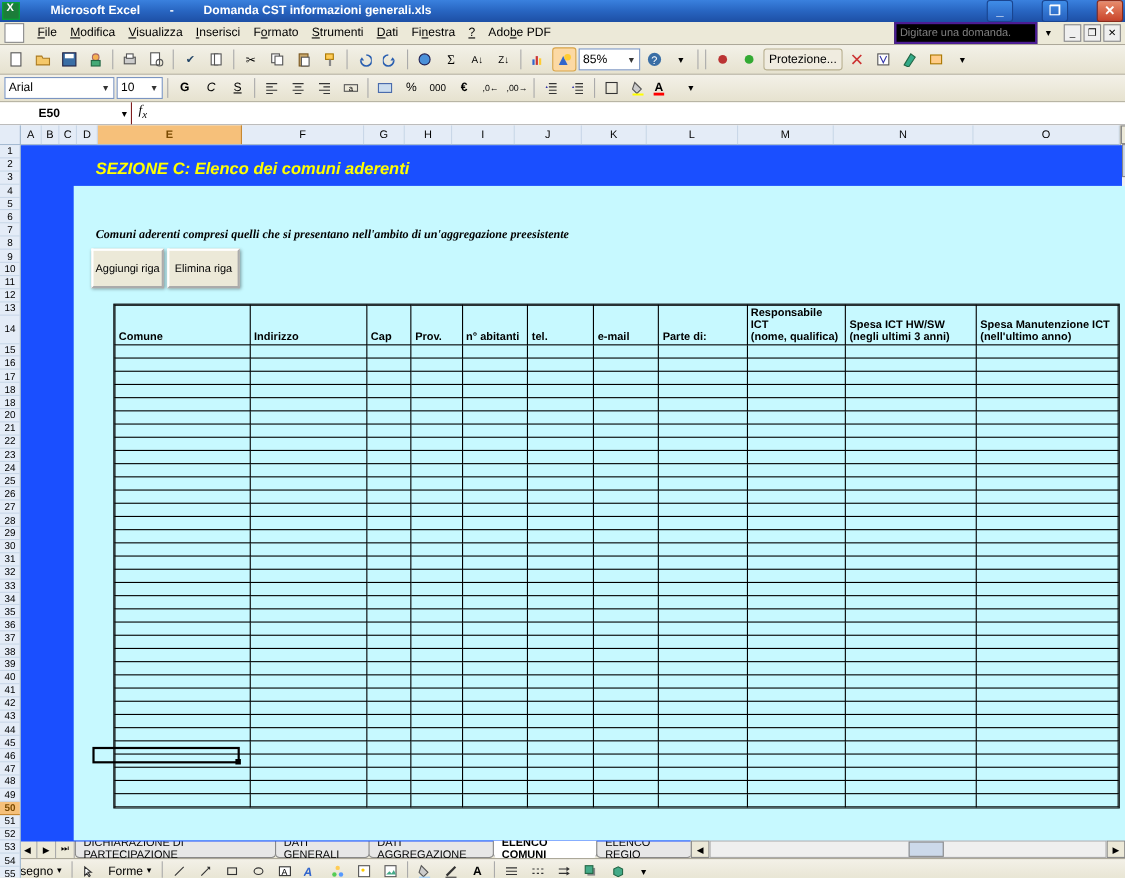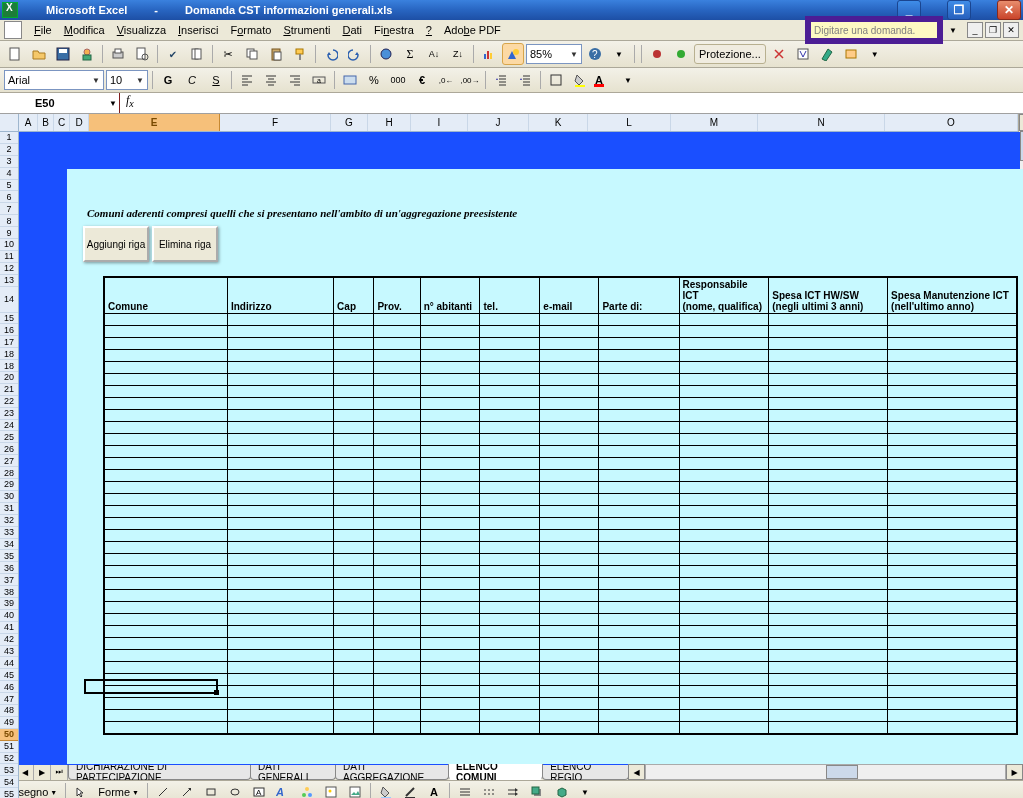--- a/index.html
+++ b/index.html
@@ -39,21 +39,21 @@
     background: #ece9d8;
     padding: 0 4px; border-bottom: 1px solid #aca899;
   }
   .menubar .icon-worksheet {
     width: 16px; height: 16px; margin-right: 6px; background:#fff; border:1px solid #888;
     position:relative;
   }
   .menubar .item { margin: 0 6px; cursor:default; }
   .menubar .item u { text-decoration: underline; }
   .menubar .questionbox {
-    border: 6px solid #4c1d95; background:#fef9c3; height:16px; width: 120px;
+    border: 2px solid #4c1d95; background:#000000; height:16px; width: 120px;
     font-size:10px; color:#808080; padding: 0 3px; display:flex; align-items:center;
   }
   .menubar .mdi-btns { display:flex; gap:2px; margin-left:4px; }
   .menubar .mdi-btns span { width:14px; height:14px; border:1px solid #888; background:#efefef; font-size:9px; display:flex;align-items:center;justify-content:center; }
   .toolbar {
     height: 26px; background: linear-gradient(#f3f1e8, #e6e2cf);
     display:flex; align-items:center; padding: 0 4px; gap:2px;
     border-bottom:1px solid #aca899;
   }
   .tb-btn {
@@ -528,20 +528,21 @@
           <div class="rh sel">50</div>
           <div class="rh">51</div>
           <div class="rh">52</div>
           <div class="rh">53</div>
           <div class="rh">54</div>
           <div class="rh">55</div>
         </div>
       <div class="grid-body">
         <div class="blue-bg"></div>
         <div class="pane" id="cyanpane" style="left: 48px; width: 956px;"></div>
+        <div class="section-title">SEZIONE C: Elenco dei comuni aderenti</div>
         <div class="subtitle">Comuni aderenti compresi quelli che si presentano nell'ambito di un'aggregazione preesistente</div>
         <div class="btn3d" style="left:64px; top:94px; width:62px; height:32px;">Aggiungi riga</div>
         <div class="btn3d" style="left:133px; top:94px; width:62px; height:32px;">Elimina riga</div>
         <div class="table-wrap">
           <table class="tbl" id="datatable">
               <thead>
                 <tr>
                   <th style="width: 130px;">Comune</th>
                   <th style="width: 110px;">Indirizzo</th>
                   <th style="width: 36px;">Cap</th>

